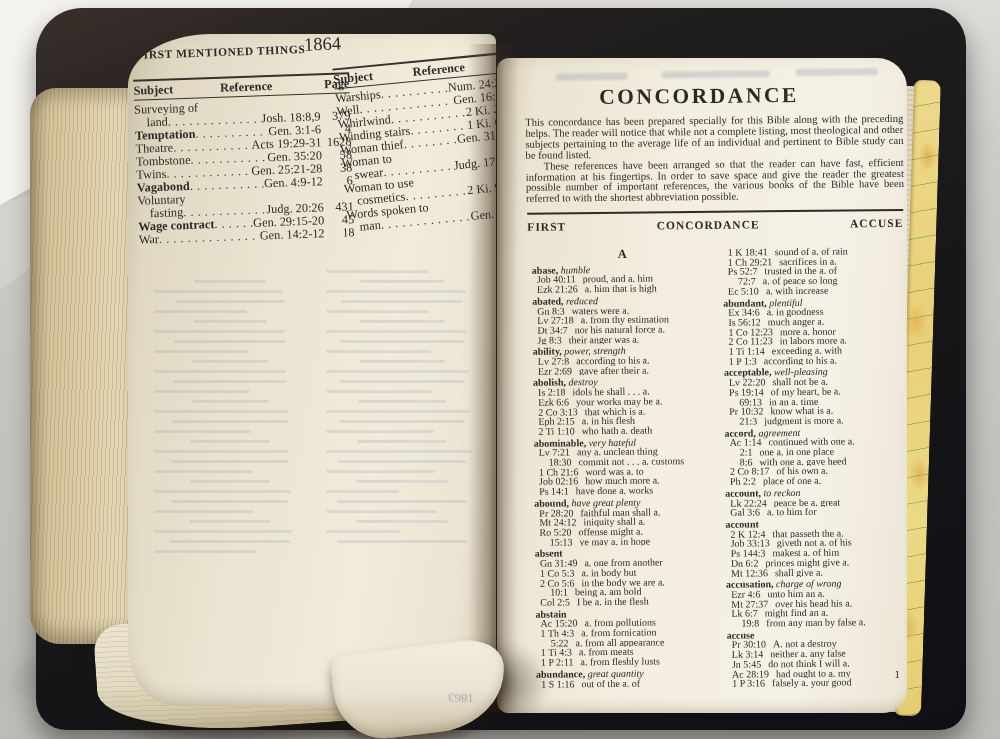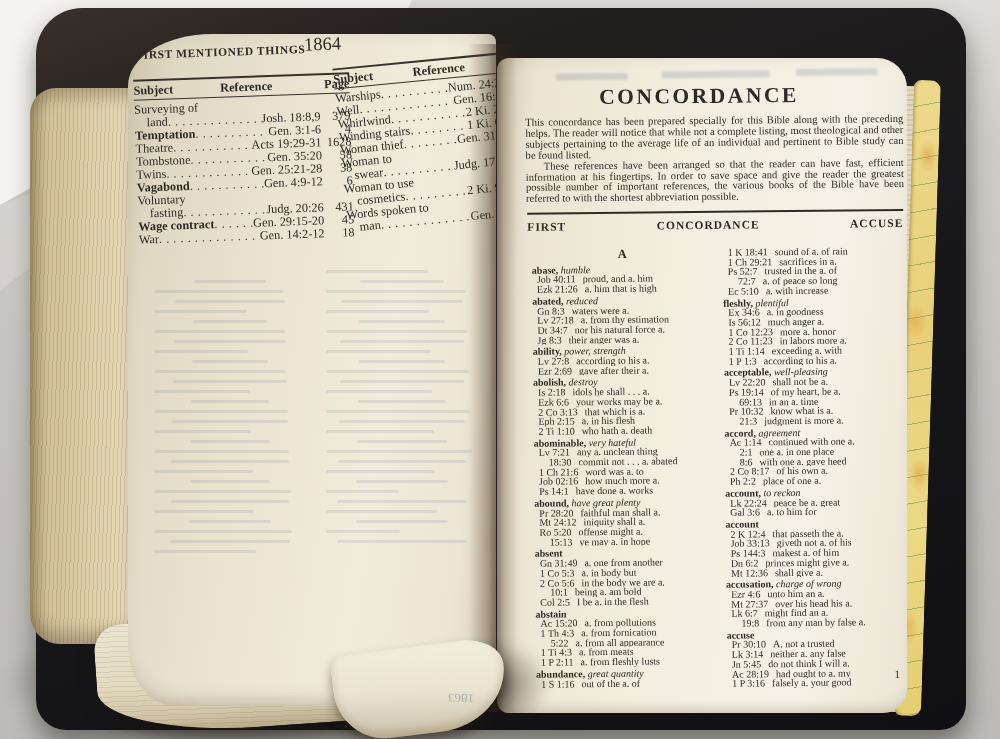--- a/index.html
+++ b/index.html
@@ -432,21 +432,21 @@
             </div>
           </div>
           <div class="entry">
             <div class="eline head"><b>abominable,</b><i> very hateful</i></div>
             <div class="rline">
               <span class="rf">Lv 7:21</span>
               <span class="rt">any a. unclean thing</span>
             </div>
             <div class="rline i">
               <span class="rf">18:30</span>
-              <span class="rt">commit not . . . a. abated</span>
+              <span class="rt">commit not . . . a. customs</span>
             </div>
             <div class="rline">
               <span class="rf">1 Ch 21:6</span>
               <span class="rt">word was a. to</span>
             </div>
             <div class="rline">
               <span class="rf">Job 02:16</span>
               <span class="rt">how much more a.</span>
             </div>
             <div class="rline">
@@ -544,21 +544,21 @@
             <div class="rline i">
               <span class="rf">72:7</span>
               <span class="rt">a. of peace so long</span>
             </div>
             <div class="rline">
               <span class="rf">Ec 5:10</span>
               <span class="rt">a. with increase</span>
             </div>
           </div>
           <div class="entry">
-            <div class="eline head"><b>fleshly,</b><i> plentiful</i></div>
+            <div class="eline head"><b>abundant,</b><i> plentiful</i></div>
             <div class="rline">
               <span class="rf">Ex 34:6</span>
               <span class="rt">a. in goodness</span>
             </div>
             <div class="rline">
               <span class="rf">Is 56:12</span>
               <span class="rt">much anger a.</span>
             </div>
             <div class="rline">
               <span class="rf">1 Co 12:23</span>
@@ -673,21 +673,21 @@
             </div>
             <div class="rline i">
               <span class="rf">19:8</span>
               <span class="rt">from any man by false a.</span>
             </div>
           </div>
           <div class="entry">
             <div class="eline head"><b>accuse</b></div>
             <div class="rline">
               <span class="rf">Pr 30:10</span>
-              <span class="rt">A. not a trusted</span>
+              <span class="rt">A. not a destroy</span>
             </div>
             <div class="rline">
               <span class="rf">Lk 3:14</span>
               <span class="rt">neither a. any false</span>
             </div>
             <div class="rline">
               <span class="rf">Jn 5:45</span>
               <span class="rt">do not think I will a.</span>
             </div>
             <div class="rline">

